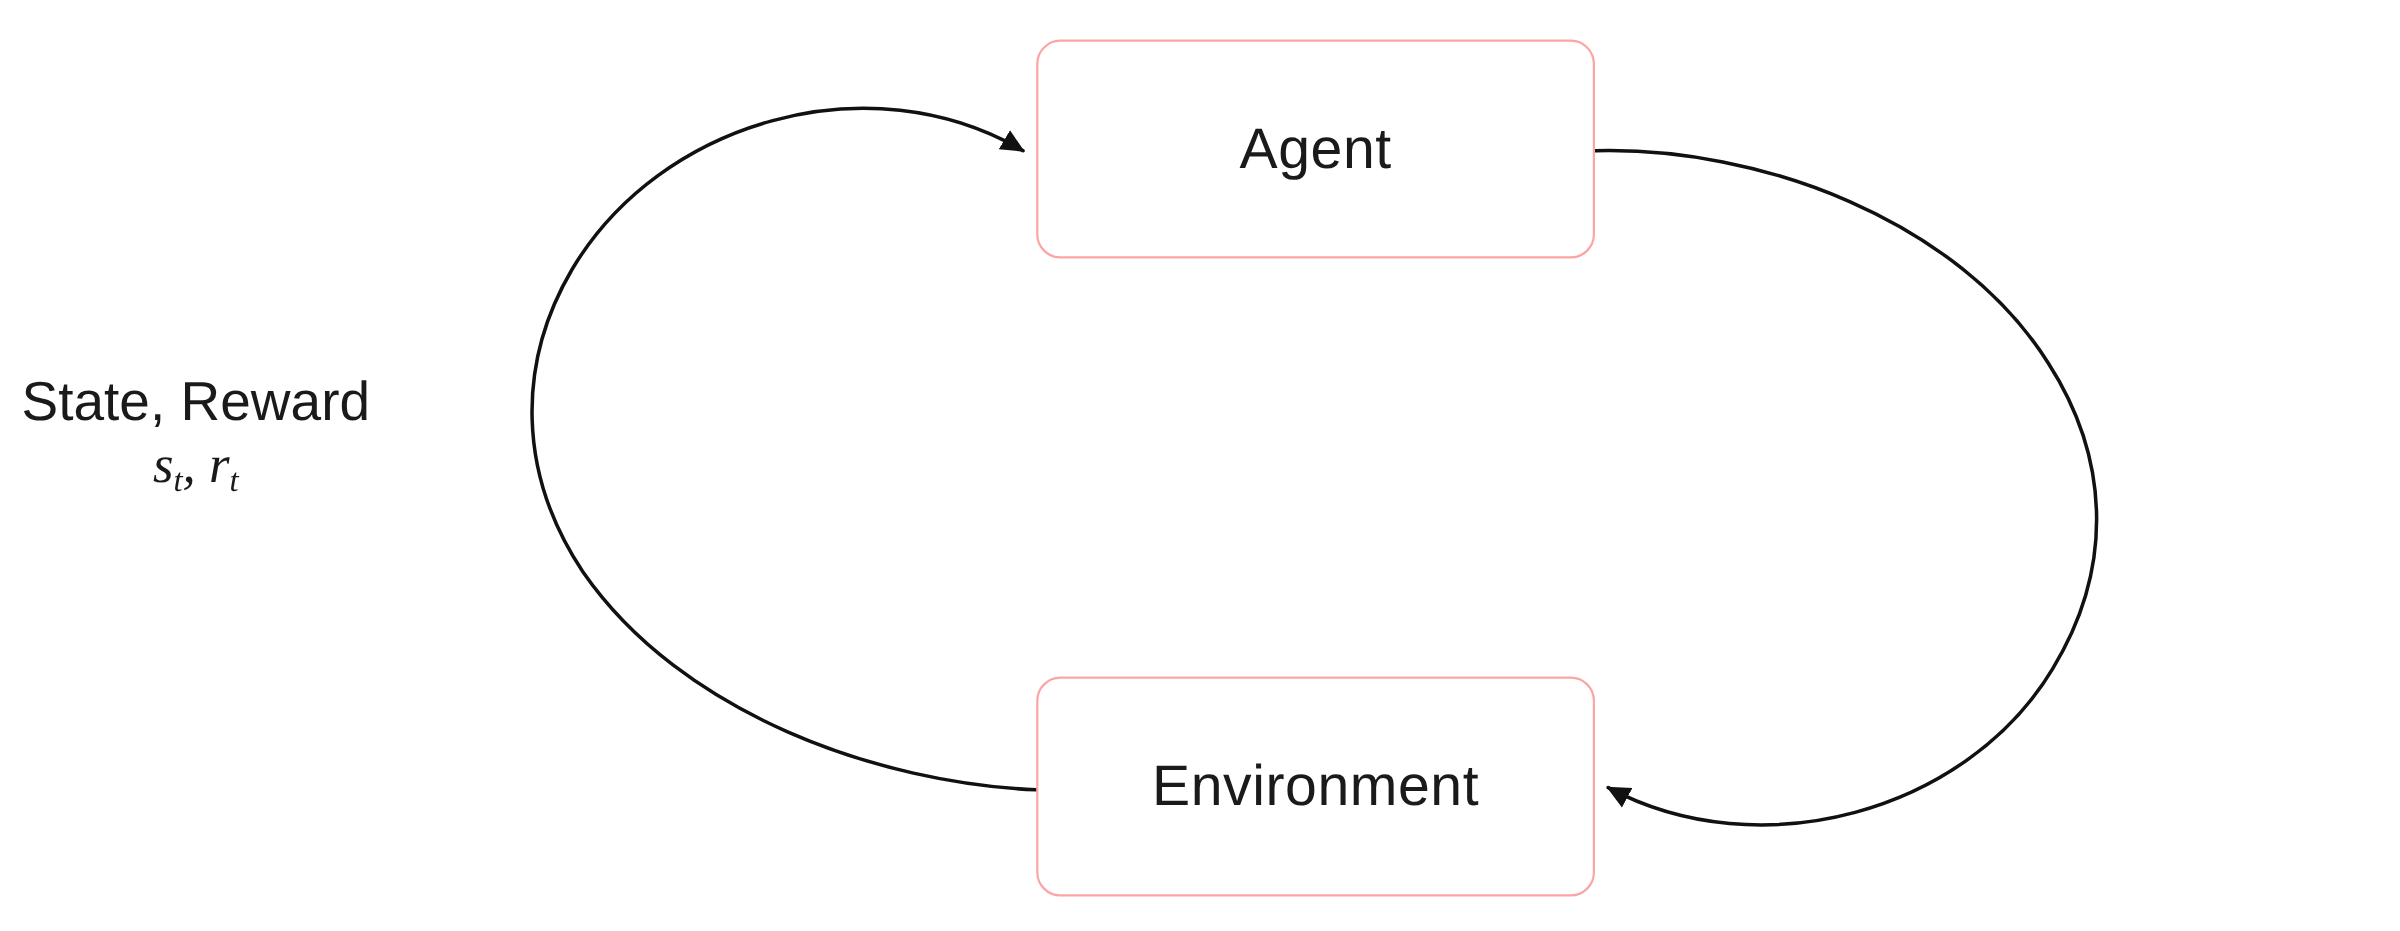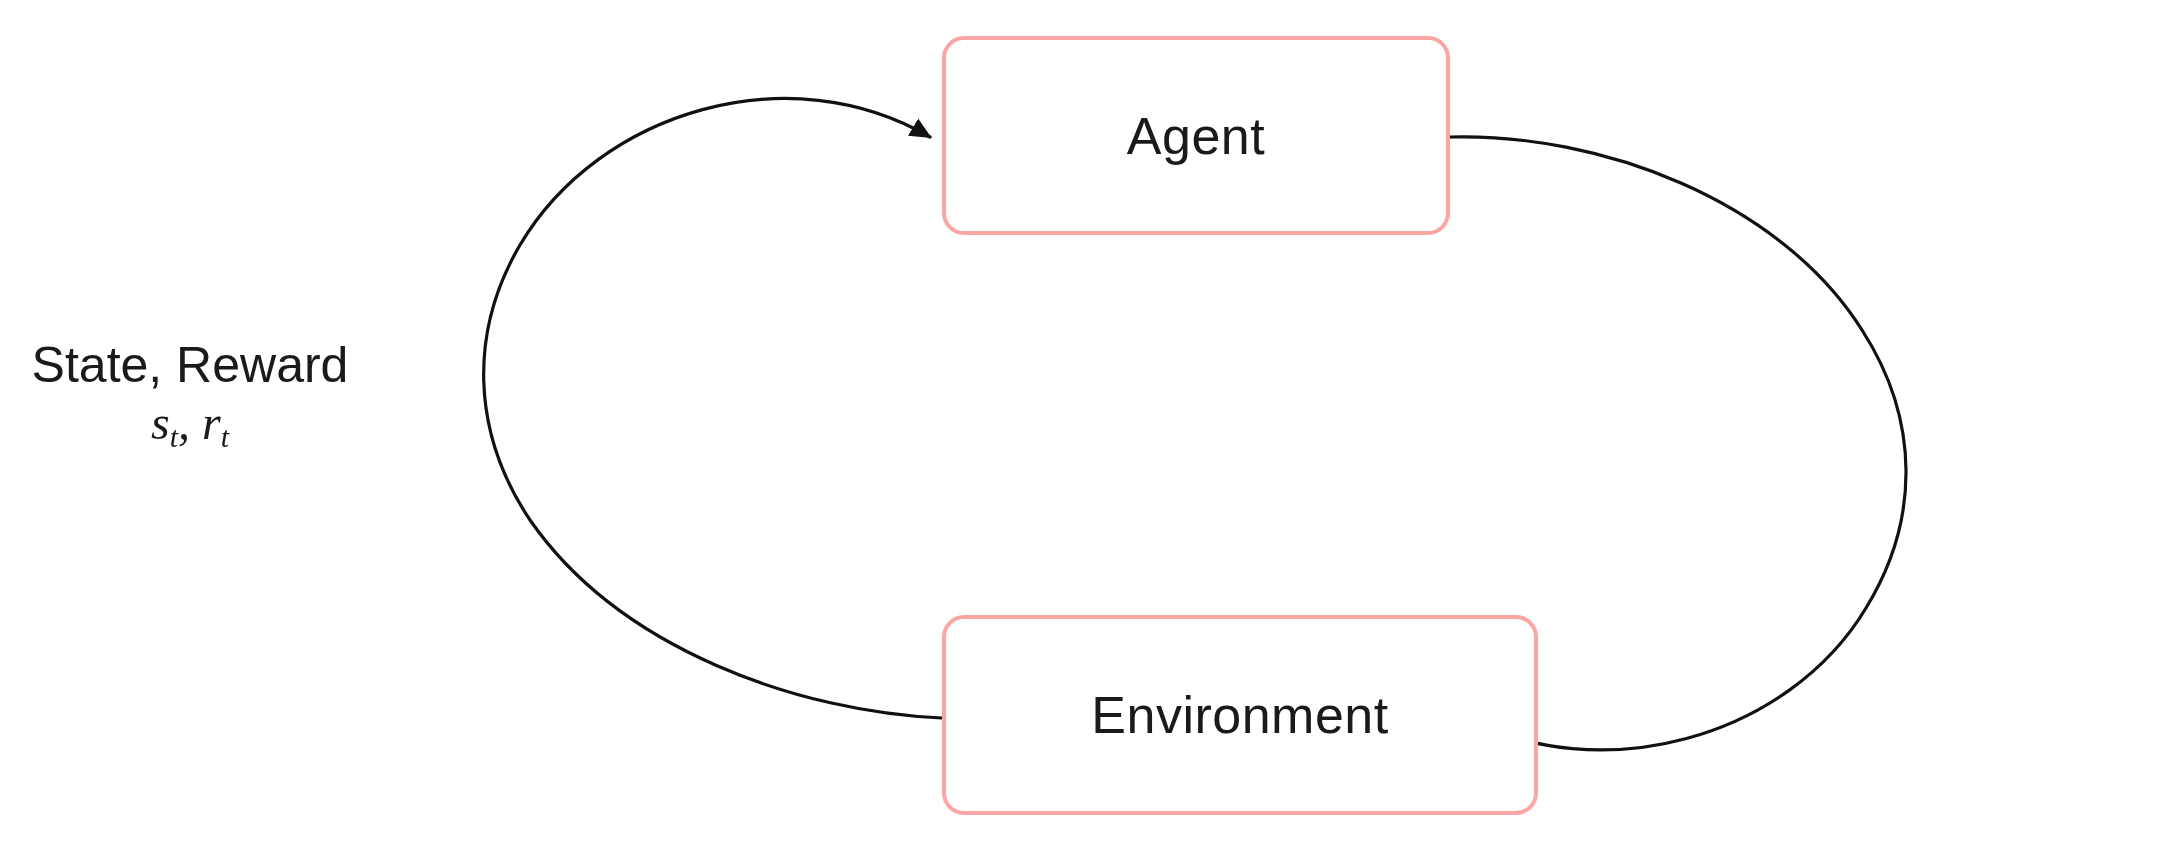--- a/index.html
+++ b/index.html
@@ -22,21 +22,21 @@
   #loop-svg {
     position: absolute;
     left: 0;
     top: 0;
     width: 2182px;
     height: 846px;
   }
   .node-box {
     position: absolute;
     box-sizing: border-box;
-    border: 4px solid #fca5a5;
+    border: 2px solid #fca5a5;
     border-radius: 22px;
     background: #ffffff;
     display: flex;
     align-items: center;
     justify-content: center;
     z-index: 3;
   }
   .node-label {
     font-family: "Liberation Sans", sans-serif;
     font-size: 52px;
@@ -48,21 +48,21 @@
   }
   #agent-box {
     left: 942px;
     top: 36px;
     width: 508px;
     height: 199px;
   }
   #environment-box {
     left: 942px;
     top: 615px;
-    width: 596px;
+    width: 508px;
     height: 200px;
   }
   .edge-label {
     position: absolute;
     z-index: 4;
     text-align: center;
     line-height: 1.18;
     white-space: nowrap;
   }
   .edge-label-text {
@@ -81,21 +81,21 @@
     margin-top: 0;
   }
   .edge-label-math sub {
     font-size: 0.62em;
     font-style: italic;
     vertical-align: baseline;
     position: relative;
     bottom: -0.26em;
   }
   #state-reward-label {
-    left: 20px;
+    left: 8px;
     top: 336px;
     width: 340px;
     text-align: center;
   }
   #action-label {
     left: 1845px;
     top: 336px;
     width: 330px;
   }
 </style>

